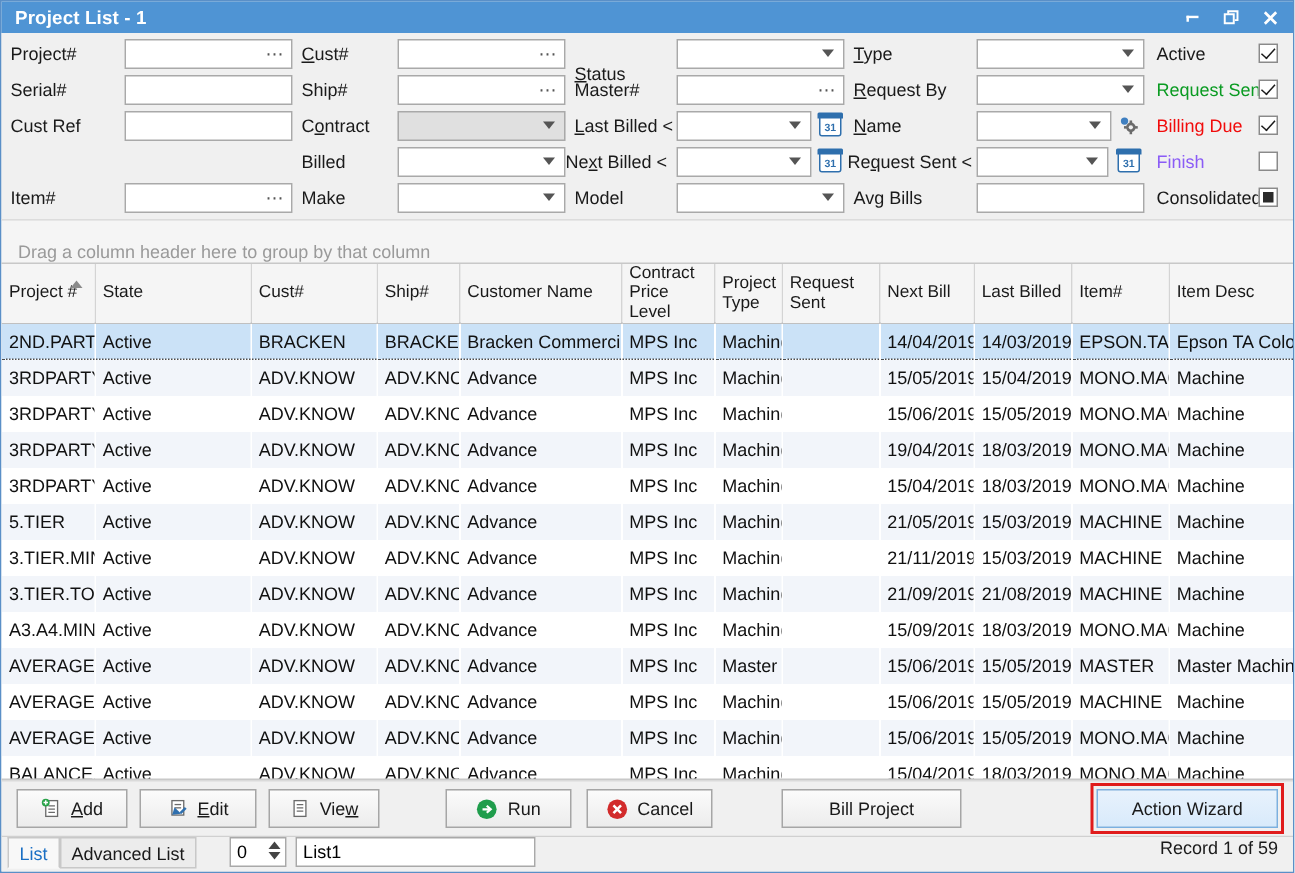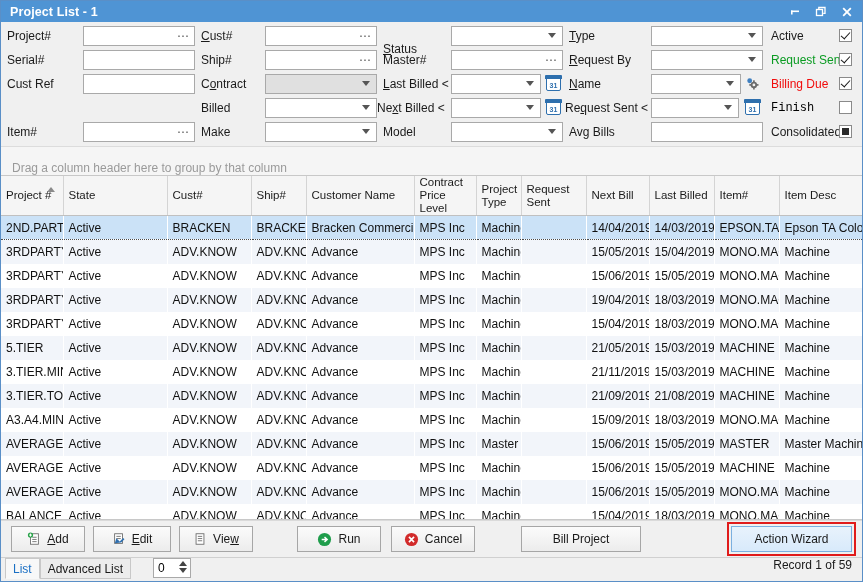--- a/index.html
+++ b/index.html
@@ -67,21 +67,21 @@
     display: flex;
     align-items: center;
   }
   .lbl {
     font-size: 12px;
     color: #1a1a1a;
     white-space: nowrap;
   }
   .lbl.green { color: #0a9b22; }
   .lbl.red   { color: #f10b0b; }
-  .lbl.grey  { color: #000000; font-family: Liberation Mono, monospace; }
+  .lbl.grey  { color: #8b5cf6; }
   .lbl u { text-decoration: underline; }
 
   .tfield {
     height: 20px;
     background: #ffffff;
     border: 1px solid #a9a9a9;
     display: flex;
     align-items: center;
     justify-content: flex-end;
     padding-right: 4px;
@@ -743,16 +743,19 @@
   <div class="statusbar">
     <div class="tabitem active">List</div>
     <div class="tabitem inactive">Advanced List</div>
     <div class="spin">
       <span>0</span>
       <span class="arrows">
           <i class="up"></i>
           <i class="dn"></i>
         </span>
     </div>
+    <div class="listname">
+      <span>List1</span>
+    </div>
     <div class="record">Record 1 of 59</div>
   </div>
 
 </div>
 
 </body></html>

